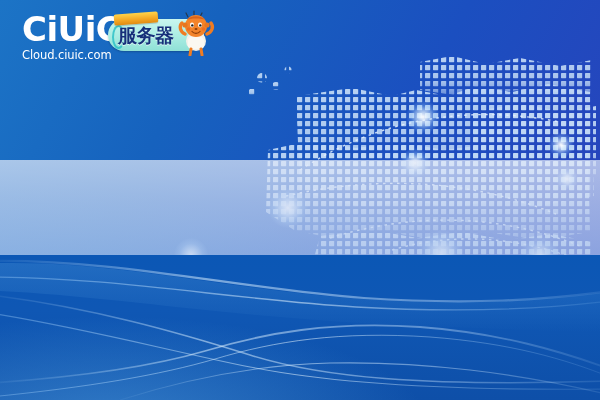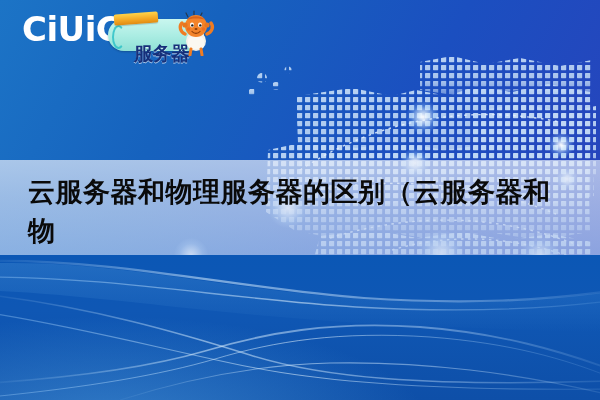--- a/index.html
+++ b/index.html
@@ -129,30 +129,29 @@
     width: 9px;
     height: 20px;
     border: 2px solid #2fc2c8;
     border-radius: 50%;
     opacity: 0.85;
   }
   .badge-arc-l { left: 4px; border-right-color: transparent; }
   .badge-arc-r { right: 4px; border-left-color: transparent; }
   .badge-label {
     position: absolute;
-    left: 26px;
+    left: 10px;
     top: 5px;
     font-size: 19px;
     font-weight: 700;
     color: #16307a;
     letter-spacing: -0.5px;
     line-height: 22px;
     font-family: "DejaVu Sans", "Liberation Sans", sans-serif;
     text-shadow: 0 1px 0 rgba(255,255,255,0.6);
-    margin-top: 18px;
   }
   .badge-ribbon {
     position: absolute;
     left: 6px;
     top: -6px;
     width: 44px;
     height: 11px;
     background: linear-gradient(180deg, #ffd34a 0%, #f3a623 60%, #e08a13 100%);
     border-radius: 2px;
     transform: rotate(-4deg);
@@ -257,25 +256,25 @@
     <path d="M-10,40 C90,52 180,78 250,100 C320,122 420,132 610,126" fill="none" stroke="url(#wg1)" stroke-width="1.6"></path>
     <path d="M-10,58 C80,72 170,96 250,112 C330,128 440,136 610,134" fill="none" stroke="url(#wg2)" stroke-width="1.1"></path>
     <path d="M-10,128 C80,122 150,112 205,96 C265,78 330,66 420,72 C500,78 560,96 610,114" fill="none" stroke="url(#wg1)" stroke-width="1.8"></path>
     <path d="M-10,142 C90,132 160,120 215,104 C275,86 340,76 430,82 C510,88 565,104 610,122" fill="none" stroke="url(#wg2)" stroke-width="1.0"></path>
     <path d="M120,145 C180,126 250,110 330,108 C420,106 520,118 610,140" fill="none" stroke="url(#wg1)" stroke-width="1.2"></path>
   </svg>
 
   <div class="title-band"></div>
 
   <div class="title-text">
-    <div>云服务器和物理服务器的区别（云服务器和物</div>
   </div>
 
   <div class="logo-wrap">
     <div class="logo-mark">CiUiC</div>
+    <div class="logo-sub">Cloud.ciuic.com</div>
   </div>
 
   <div class="badge">
     <div class="badge-arc-l"></div>
     <div class="badge-arc-r"></div>
     <div class="badge-ribbon"></div>
     <div class="badge-label">服务器</div>
 
     <svg class="mascot" viewBox="0 0 42 46" aria-hidden="true">
 

